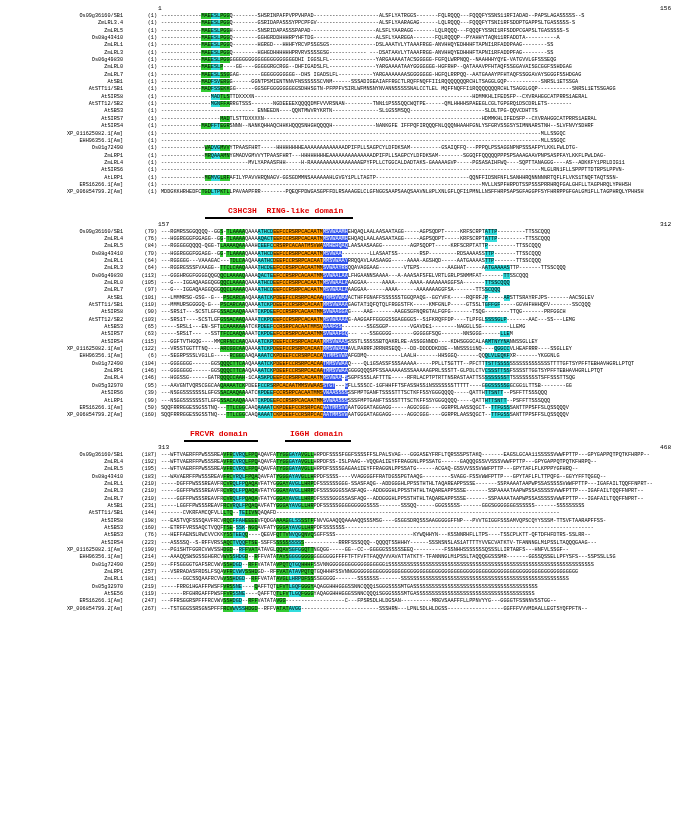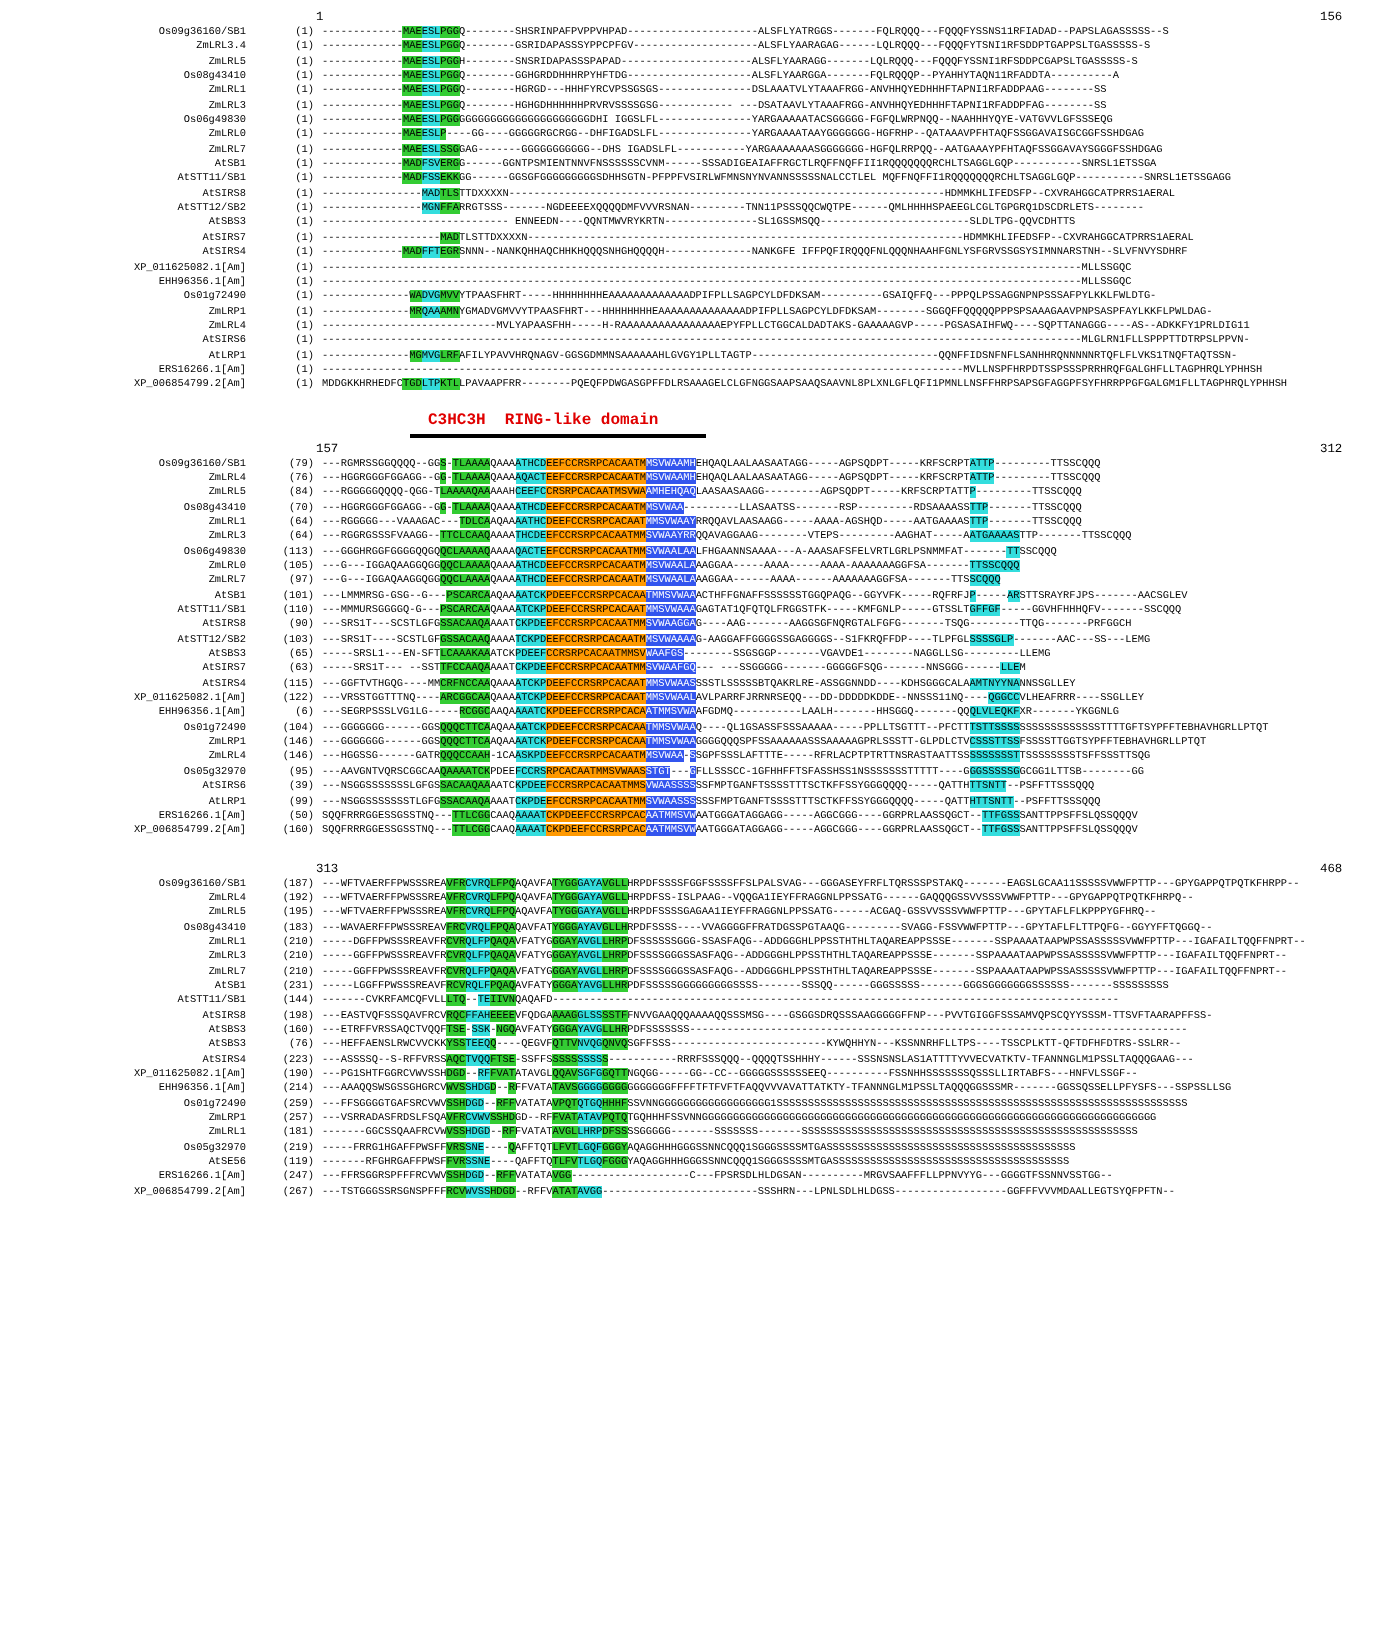--- a/index.html
+++ b/index.html
@@ -59,30 +59,36 @@
   <div id="blocks-root">
       <div class="block blk1">
         <div class="ruler">
           <span class="tick" style="left: 158px;">1</span>
           <span class="tick" style="left: 660px;">156</span>
         </div>
         <div class="rows"><div class="row"><div class="name">Os09g36160/SB1</div><div class="num">(1)</div><div class="seq">-------------<span class="hl-g">MAE</span><span class="hl-c">ESL</span><span class="hl-g">PGG</span>Q--------SHSRINPAFPVPPVHPAD---------------------ALSFLYATRGGS-------FQLRQQQ---FQQQFYSSNS11RFIADAD--PAPSLAGASSSSS--S</div></div><div class="row"><div class="name">ZmLRL3.4</div><div class="num">(1)</div><div class="seq">-------------<span class="hl-g">MAE</span><span class="hl-c">ESL</span><span class="hl-g">PGG</span>Q--------GSRIDAPASSSYPPCPFGV--------------------ALSFLYAARAGAG------LQLRQQQ---FQQQFYTSNI1RFSDDPTGAPPSLTGASSSSS-S</div></div><div class="row"><div class="name">ZmLRL5</div><div class="num">(1)</div><div class="seq">-------------<span class="hl-g">MAE</span><span class="hl-c">ESL</span><span class="hl-g">PGG</span>H--------SNSRIDAPASSSPAPAD---------------------ALSFLYAARAGG-------LQLRQQQ---FQQQFYSSNI1RFSDDPCGAPSLTGASSSSS-S</div></div><div class="row"><div class="name">Os08g43410</div><div class="num">(1)</div><div class="seq">-------------<span class="hl-g">MAE</span><span class="hl-c">ESL</span><span class="hl-g">PGG</span>Q--------GGHGRDDHHHRPYHFTDG--------------------ALSFLYAARGGA-------FQLRQQQP--PYAHHYTAQN11RFADDTA----------A</div></div><div class="row"><div class="name">ZmLRL1</div><div class="num">(1)</div><div class="seq">-------------<span class="hl-g">MAE</span><span class="hl-c">ESL</span><span class="hl-g">PGG</span>Q--------HGRGD---HHHFYRCVPSSGSGS---------------DSLAAATVLYTAAAFRGG-ANVHHQYEDHHHFTAPNI1RFADDPAAG--------SS</div></div><div class="row"><div class="name">ZmLRL3</div><div class="num">(1)</div><div class="seq">-------------<span class="hl-g">MAE</span><span class="hl-c">ESL</span><span class="hl-g">PGG</span>Q--------HGHGDHHHHHHPRVRVSSSSGSG------------ ---DSATAAVLYTAAAFRGG-ANVHHQYEDHHHFTAPNI1RFADDPFAG--------SS</div></div><div class="row"><div class="name">Os06g49830</div><div class="num">(1)</div><div class="seq">-------------<span class="hl-g">MAE</span><span class="hl-c">ESL</span><span class="hl-g">PGG</span>GGGGGGGGGGGGGGGGGGGGGDHI IGGSLFL---------------YARGAAAAATACSGGGGG-FGFQLWRPNQQ--NAAHHHYQYE-VATGVVLGFSSSEQG</div></div><div class="row"><div class="name">ZmLRL0</div><div class="num">(1)</div><div class="seq">-------------<span class="hl-g">MAE</span><span class="hl-c">ESL</span><span class="hl-g">P</span>----GG----GGGGGRGCRGG--DHFIGADSLFL---------------YARGAAAATAAYGGGGGGG-HGFRHP--QATAAAVPFHTAQFSSGGAVAISGCGGFSSHDGAG</div></div><div class="row"><div class="name">ZmLRL7</div><div class="num">(1)</div><div class="seq">-------------<span class="hl-g">MAE</span><span class="hl-c">ESL</span><span class="hl-g">SSG</span>GAG-------GGGGGGGGGGG--DHS IGADSLFL-----------YARGAAAAAAASGGGGGGG-HGFQLRRPQQ--AATGAAAYPFHTAQFSSGGAVAYSGGGFSSHDGAG</div></div><div class="row"><div class="name">AtSB1</div><div class="num">(1)</div><div class="seq">-------------<span class="hl-g">MAD</span><span class="hl-c">FSV</span><span class="hl-g">ERG</span>G------GGNTPSMIENTNNVFNSSSSSSCVNM------SSSADIGEAIAFFRGCTLRQFFNQFFII1RQQQQQQQRCHLTSAGGLGQP-----------SNRSL1ETSSGA</div></div><div class="row"><div class="name">AtSTT11/SB1</div><div class="num">(1)</div><div class="seq">-------------<span class="hl-g">MAD</span><span class="hl-c">FSS</span><span class="hl-g">EKK</span>GG------GGSGFGGGGGGGGGSDHHSGTN-PFPPFVSIRLWFMNSNYNVANNSSSSSNALCCTLEL MQFFNQFFI1RQQQQQQQRCHLTSAGGLGQP-----------SNRSL1ETSSGAGG</div></div><div class="row"><div class="name">AtSIRS8</div><div class="num">(1)</div><div class="seq">----------------<span class="hl-c">MAD</span><span class="hl-g">TLS</span>TTDXXXXN----------------------------------------------------------------------HDMMKHLIFEDSFP--CXVRAHGGCATPRRS1AERAL</div></div><div class="row"><div class="name">AtSTT12/SB2</div><div class="num">(1)</div><div class="seq">----------------<span class="hl-c">MGN</span><span class="hl-g">FFA</span>RRGTSSS-------NGDEEEEXQQQQDMFVVVRSNAN---------TNN11PSSSQQCWQTPE------QMLHHHHSPAEEGLCGLTGPGRQ1DSCDRLETS--------</div></div><div class="row"><div class="name">AtSBS3</div><div class="num">(1)</div><div class="seq">------------------------------ ENNEEDN----QQNTMWVRYKRTN---------------SL1GSSMSQQ------------------------SLDLTPG-QQVCDHTTS</div></div><div class="row"><div class="name">AtSIRS7</div><div class="num">(1)</div><div class="seq">-------------------<span class="hl-g">MAD</span>TLSTTDXXXXN----------------------------------------------------------------------HDMMKHLIFEDSFP--CXVRAHGGCATPRRS1AERAL</div></div><div class="row"><div class="name">AtSIRS4</div><div class="num">(1)</div><div class="seq">-------------<span class="hl-g">MAD</span><span class="hl-c">FFT</span><span class="hl-g">EGR</span>SNNN--NANKQHHAQCHHKHQQQSNHGHQQQQH--------------NANKGFE IFFPQFIRQQQFNLQQQNHAAHFGNLYSFGRVSSGSYSIMNNARSTNH--SLVFNVYSDHRF</div></div><div class="row"><div class="name">XP_011625082.1[Am]</div><div class="num">(1)</div><div class="seq">--------------------------------------------------------------------------------------------------------------------------MLLSSGQC</div></div><div class="row"><div class="name">EHH96356.1[Am]</div><div class="num">(1)</div><div class="seq">--------------------------------------------------------------------------------------------------------------------------MLLSSGQC</div></div><div class="row"><div class="name">Os01g72490</div><div class="num">(1)</div><div class="seq">--------------<span class="hl-g">WA</span><span class="hl-c">DVG</span><span class="hl-g">MVV</span>YTPAASFHRT-----HHHHHHHHEAAAAAAAAAAAAADPIFPLLSAGPCYLDFDKSAM----------GSAIQFFQ---PPPQLPSSAGGNPNPSSSAFPYLKKLFWLDTG-</div></div><div class="row"><div class="name">ZmLRP1</div><div class="num">(1)</div><div class="seq">--------------<span class="hl-g">MR</span><span class="hl-c">QAA</span><span class="hl-g">AMN</span>YGMADVGMVVYTPAASFHRT---HHHHHHHHEAAAAAAAAAAAAAADPIFPLLSAGPCYLDFDKSAM--------SGGQFFQQQQQPPPSPSAAAGAAVPNPSASPFAYLKKFLPWLDAG-</div></div><div class="row"><div class="name">ZmLRL4</div><div class="num">(1)</div><div class="seq">----------------------------MVLYAPAASFHH-----H-RAAAAAAAAAAAAAAAAEPYFPLLCTGGCALDADTAKS-GAAAAAGVP-----PGSASAIHFWQ----SQPTTANAGGG----AS--ADKKFY1PRLDIG11</div></div><div class="row"><div class="name">AtSIRS6</div><div class="num">(1)</div><div class="seq">--------------------------------------------------------------------------------------------------------------------------MLGLRN1FLLSPPPTTDTRPSLPPVN-</div></div><div class="row"><div class="name">AtLRP1</div><div class="num">(1)</div><div class="seq">--------------<span class="hl-g">MG</span><span class="hl-c">MVG</span><span class="hl-g">LRF</span>AFILYPAVVHRQNAGV-GGSGDMMNSAAAAAAHLGVGY1PLLTAGTP------------------------------QQNFFIDSNFNFLSANHHRQNNNNNRTQFLFLVKS1TNQFTAQTSSN-</div></div><div class="row"><div class="name">ERS16266.1[Am]</div><div class="num">(1)</div><div class="seq">-------------------------------------------------------------------------------------------------------MVLLNSPFHRPDTSSPSSSPRRHRQFGALGHFLLTAGPHRQLYPHHSH</div></div><div class="row"><div class="name">XP_006854799.2[Am]</div><div class="num">(1)</div><div class="seq">MDDGKKHRHEDFC<span class="hl-g">TGD</span><span class="hl-c">LTP</span><span class="hl-g">KTL</span>LPAVAAPFRR--------PQEQFPDWGASGPFFDLRSAAAGELCLGFNGGSAAPSAAQSAAVNL8PLXNLGFLQFI1PMNLLNSFFHRPSAPSGFAGGPFSYFHRRPPGFGALGM1FLLTAGPHRQLYPHHSH</div></div></div>
       </div>
       <div class="block blk2">
         <div class="domainbar">
-          <div class="dlabel" style="left: 214px;">C3HC3H  RING-like domain</div>
+          <div class="dlabel" style="left: 228px;">C3HC3H  RING-like domain</div>
           <div class="dline" style="left: 205px; width: 148px;"></div>
         </div>
         <div class="ruler">
           <span class="tick" style="left: 158px;">157</span>
           <span class="tick" style="left: 660px;">312</span>
         </div>
         <div class="rows"><div class="row"><div class="name">Os09g36160/SB1</div><div class="num">(79)</div><div class="seq">---RGMRSSGGQQQQ--GG<span class="hl-g">S</span>-<span class="hl-g">TLAAAA</span>QAAA<span class="hl-c">ATHCD</span><span class="hl-o">EEFCCRSRPCACAATM</span><span class="hl-b">MSVWAAMH</span>EHQAQLAALAASAATAGG-----AGPSQDPT-----KRFSCRPT<span class="hl-c">ATTP</span>---------TTSSCQQQ</div></div><div class="row"><div class="name">ZmLRL4</div><div class="num">(76)</div><div class="seq">---HGGRGGGFGGAGG--G<span class="hl-g">G</span>-<span class="hl-g">TLAAAA</span>QAAA<span class="hl-c">AQACT</span><span class="hl-o">EEFCCRSRPCACAATM</span><span class="hl-b">MSVWAAMH</span>EHQAQLAALAASAATAGG-----AGPSQDPT-----KRFSCRPT<span class="hl-c">ATTP</span>---------TTSSCQQQ</div></div><div class="row"><div class="name">ZmLRL5</div><div class="num">(84)</div><div class="seq">---RGGGGGQQQQ-QGG-T<span class="hl-g">LAAAAQAA</span>AAAH<span class="hl-c">CEEFC</span><span class="hl-o">CRSRPCACAATMSVWA</span><span class="hl-b">AMHEHQAQ</span>LAASAASAAGG---------AGPSQDPT-----KRFSCRPTATT<span class="hl-c">P</span>---------TTSSCQQQ</div></div><div class="row"><div class="name">Os08g43410</div><div class="num">(70)</div><div class="seq">---HGGRGGGFGGAGG--G<span class="hl-g">G</span>-<span class="hl-g">TLAAAA</span>QAAA<span class="hl-c">ATHCD</span><span class="hl-o">EEFCCRSRPCACAATM</span><span class="hl-b">MSVWAA</span>---------LLASAATSS-------RSP---------RDSAAAASS<span class="hl-c">TTP</span>-------TTSSCQQQ</div></div><div class="row"><div class="name">ZmLRL1</div><div class="num">(64)</div><div class="seq">---RGGGGG---VAAAGAC---<span class="hl-g">TDLCA</span>AQAA<span class="hl-c">AATHC</span><span class="hl-o">DEEFCCRSRPCACAAT</span><span class="hl-b">MMSVWAAY</span>RRQQAVLAASAAGG-----AAAA-AGSHQD-----AATGAAAAS<span class="hl-c">TTP</span>-------TTSSCQQQ</div></div><div class="row"><div class="name">ZmLRL3</div><div class="num">(64)</div><div class="seq">---RGGRGSSSFVAAGG--<span class="hl-g">TTCLCAAQ</span>AAAA<span class="hl-c">THCDE</span><span class="hl-o">EFCCRSRPCACAATMM</span><span class="hl-b">SVWAAYRR</span>QQAVAGGAAG--------VTEPS---------AAGHAT-----A<span class="hl-c">ATGAAAAS</span>TTP-------TTSSCQQQ</div></div><div class="row"><div class="name">Os06g49830</div><div class="num">(113)</div><div class="seq">---GGGHRGGFGGGGQQGQ<span class="hl-g">QCLAAAAQ</span>AAAA<span class="hl-c">QACTE</span><span class="hl-o">EFCCRSRPCACAATMM</span><span class="hl-b">SVWAALAA</span>LFHGAANNSAAAA---A-AAASAFSFELVRTLGRLPSNMMFAT-------<span class="hl-c">TT</span>SSCQQQ</div></div><div class="row"><div class="name">ZmLRL0</div><div class="num">(105)</div><div class="seq">---G---IGGAQAAGGQGG<span class="hl-g">QQCLAAAA</span>QAAA<span class="hl-c">ATHCD</span><span class="hl-o">EEFCCRSRPCACAATM</span><span class="hl-b">MSVWAALA</span>AAGGAA-----AAAA-----AAAA-AAAAAAAGGFSA-------<span class="hl-c">TTSSCQQQ</span></div></div><div class="row"><div class="name">ZmLRL7</div><div class="num">(97)</div><div class="seq">---G---IGGAQAAGGQGG<span class="hl-g">QQCLAAAA</span>QAAA<span class="hl-c">ATHCD</span><span class="hl-o">EEFCCRSRPCACAATM</span><span class="hl-b">MSVWAALA</span>AAGGAA------AAAA------AAAAAAAGGFSA-------TTS<span class="hl-c">SCQQQ</span></div></div><div class="row"><div class="name">AtSB1</div><div class="num">(101)</div><div class="seq">---LMMMRSG-GSG--G---<span class="hl-g">PSCARCA</span>AQAA<span class="hl-c">AATCK</span><span class="hl-o">PDEEFCCRSRPCACAA</span><span class="hl-b">TMMSVWAA</span>ACTHFFGNAFFSSSSSSTGGQPAQG--GGYVFK-----RQFRFJ<span class="hl-c">P</span>-----<span class="hl-c">AR</span>STTSRAYRFJPS-------AACSGLEV</div></div><div class="row"><div class="name">AtSTT11/SB1</div><div class="num">(110)</div><div class="seq">---MMMURSGGGGQ-G---<span class="hl-g">PSCARCAA</span>QAAA<span class="hl-c">ATCKP</span><span class="hl-o">DEEFCCRSRPCACAAT</span><span class="hl-b">MMSVWAAA</span>GAGTAT1QFQTQLFRGGSTFK-----KMFGNLP-----GTSSLT<span class="hl-c">GFFGF</span>-----GGVHFHHHQFV-------SSCQQQ</div></div><div class="row"><div class="name">AtSIRS8</div><div class="num">(90)</div><div class="seq">---SRS1T---SCSTLGFG<span class="hl-g">SSACAAQA</span>AAAT<span class="hl-c">CKPDE</span><span class="hl-o">EFCCRSRPCACAATMM</span><span class="hl-b">SVWAAGGA</span>G----AAG-------AAGGSGFNQRGTALFGFG-------TSQG--------TTQG-------PRFGGCH</div></div><div class="row"><div class="name">AtSTT12/SB2</div><div class="num">(103)</div><div class="seq">---SRS1T----SCSTLGF<span class="hl-g">GSSACAAQ</span>AAAA<span class="hl-c">TCKPD</span><span class="hl-o">EEFCCRSRPCACAATM</span><span class="hl-b">MSVWAAAA</span>G-AAGGAFFGGGGSSGAGGGGS--S1FKRQFFDP----TLPFGL<span class="hl-c">SSSSGLP</span>-------AAC---SS---LEMG</div></div><div class="row"><div class="name">AtSBS3</div><div class="num">(65)</div><div class="seq">-----SRSL1---EN-SFT<span class="hl-g">LCAAAKAA</span>ATCK<span class="hl-c">PDEEF</span><span class="hl-o">CCRSRPCACAATMMSV</span><span class="hl-b">WAAFGS</span>--------SSGSGGP-------VGAVDE1--------NAGGLLSG---------LLEMG</div></div><div class="row"><div class="name">AtSIRS7</div><div class="num">(63)</div><div class="seq">-----SRS1T--- --SST<span class="hl-g">TFCCAAQA</span>AAAT<span class="hl-c">CKPDE</span><span class="hl-o">EFCCRSRPCACAATMM</span><span class="hl-b">SVWAAFGQ</span>--- ---SSGGGGG-------GGGGGFSQG-------NNSGGG------<span class="hl-c">LLE</span>M</div></div><div class="row"><div class="name">AtSIRS4</div><div class="num">(115)</div><div class="seq">---GGFTVTHGQG----MM<span class="hl-g">CRFNCCAA</span>QAAA<span class="hl-c">ATCKP</span><span class="hl-o">DEEFCCRSRPCACAAT</span><span class="hl-b">MMSVWAAS</span>SSSTLSSSSSBTQAKRLRE-ASSGGNNDD----KDHSGGGCALA<span class="hl-c">AMTNYYNA</span>NNSSGLLEY</div></div><div class="row"><div class="name">XP_011625082.1[Am]</div><div class="num">(122)</div><div class="seq">---VRSSTGGTTTNQ----<span class="hl-g">ARCGGCAA</span>QAAA<span class="hl-c">ATCKP</span><span class="hl-o">DEEFCCRSRPCACAAT</span><span class="hl-b">MMSVWAAL</span>AVLPARRFJRRNRSEQQ---DD-DDDDDKDDE--NNSSS11NQ----<span class="hl-c">QGGCC</span>VLHEAFRRR----SSGLLEY</div></div><div class="row"><div class="name">EHH96356.1[Am]</div><div class="num">(6)</div><div class="seq">---SEGRPSSSLVG1LG-----<span class="hl-g">RCGGC</span>AAQA<span class="hl-c">AAATC</span><span class="hl-o">KPDEEFCCRSRPCACA</span><span class="hl-b">ATMMSVWA</span>AFGDMQ-----------LAALH-------HHSGGQ-------QQ<span class="hl-c">QLVLEQKF</span>XR-------YKGGNLG</div></div><div class="row"><div class="name">Os01g72490</div><div class="num">(104)</div><div class="seq">---GGGGGGG------GGS<span class="hl-g">QQQCTTCA</span>AQAA<span class="hl-c">AATCK</span><span class="hl-o">PDEEFCCRSRPCACAA</span><span class="hl-b">TMMSVWAA</span>Q----QL1GSASSFSSSAAAAA-----PPLLTSGTTT--PFCTT<span class="hl-c">TSTTSSSS</span>SSSSSSSSSSSSSTTTTGFTSYPFFTEBHAVHGRLLPTQT</div></div><div class="row"><div class="name">ZmLRP1</div><div class="num">(146)</div><div class="seq">---GGGGGGG------GGS<span class="hl-g">QQQCTTCA</span>AQAA<span class="hl-c">AATCK</span><span class="hl-o">PDEEFCCRSRPCACAA</span><span class="hl-b">TMMSVWAA</span>GGGGQQQSPFSSAAAAAASSSAAAAAGPRLSSSTT-GLPDLCTV<span class="hl-c">CSSSTTSS</span>FSSSSTTGGTSYPFFTEBHAVHGRLLPTQT</div></div><div class="row"><div class="name">ZmLRL4</div><div class="num">(146)</div><div class="seq">---HGGSSG------GATR<span class="hl-g">QQQCCAAH</span>-1CA<span class="hl-c">ASKPD</span><span class="hl-o">EEFCCRSRPCACAATM</span><span class="hl-b">MSVWAA</span>-<span class="hl-b">S</span>SGPFSSSLAFTTTE-----RFRLACPTPTRTTNSRASTAATTSS<span class="hl-c">SSSSSSST</span>TSSSSSSSSTSFFSSSTTSQG</div></div><div class="row"><div class="name">Os05g32970</div><div class="num">(95)</div><div class="seq">---AAVGNTVQRSCGGCAA<span class="hl-g">QAAAATCK</span>PDEE<span class="hl-c">FCCRS</span><span class="hl-o">RPCACAATMMSVWAAS</span><span class="hl-b">STGT</span>---<span class="hl-b">G</span>FLLSSSCC-1GFHHFFTSFASSHSS1NSSSSSSSTTTTT----G<span class="hl-c">GGSSSSSG</span>GCGG1LTTSB--------GG</div></div><div class="row"><div class="name">AtSIRS6</div><div class="num">(39)</div><div class="seq">---NSGGSSSSSSSLGFGS<span class="hl-g">SACAAQAA</span>AATC<span class="hl-c">KPDEE</span><span class="hl-o">FCCRSRPCACAATMMS</span><span class="hl-b">VWAASSSS</span>SSFMPTGANFTSSSSTTTSCTKFFSSYGGGQQQQ-----QATTH<span class="hl-c">TTSNTT</span>--PSFFTTSSSQQQ</div></div><div class="row"><div class="name">AtLRP1</div><div class="num">(99)</div><div class="seq">---NSGGSSSSSSSTLGFG<span class="hl-g">SSACAAQA</span>AAAT<span class="hl-c">CKPDE</span><span class="hl-o">EFCCRSRPCACAATMM</span><span class="hl-b">SVWAASSS</span>SSSFMPTGANFTSSSSTTTSCTKFFSSYGGGQQQQ-----QATT<span class="hl-c">HTTSNTT</span>--PSFFTTSSSQQQ</div></div><div class="row"><div class="name">ERS16266.1[Am]</div><div class="num">(50)</div><div class="seq">SQQFRRRGGESSGSSTNQ---<span class="hl-g">TTLCGG</span>CAAQ<span class="hl-c">AAAAT</span><span class="hl-o">CKPDEEFCCRSRPCAC</span><span class="hl-b">AATMMSVW</span>AATGGGATAGGAGG-----AGGCGGG----GGRPRLAASSQGCT--<span class="hl-c">TTFGSS</span>SANTTPPSFFSLQSSQQQV</div></div><div class="row"><div class="name">XP_006854799.2[Am]</div><div class="num">(160)</div><div class="seq">SQQFRRRGGESSGSSTNQ---<span class="hl-g">TTLCGG</span>CAAQ<span class="hl-c">AAAAT</span><span class="hl-o">CKPDEEFCCRSRPCAC</span><span class="hl-b">AATMMSVW</span>AATGGGATAGGAGG-----AGGCGGG----GGRPRLAASSQGCT--<span class="hl-c">TTFGSS</span>SANTTPPSFFSLQSSQQQV</div></div></div>
       </div>
       <div class="block blk3">
+        <div class="domainbar">
+          <div class="dlabel" style="left: 190px;">FRCVR domain</div>
+          <div class="dline" style="left: 184px; width: 74px;"></div>
+          <div class="dlabel" style="left: 290px;">IGGH domain</div>
+          <div class="dline" style="left: 285px; width: 66px;"></div>
+        </div>
         <div class="ruler">
           <span class="tick" style="left: 158px;">313</span>
           <span class="tick" style="left: 660px;">468</span>
         </div>
         <div class="rows"><div class="row"><div class="name">Os09g36160/SB1</div><div class="num">(187)</div><div class="seq">---WFTVAERFFPWSSSREA<span class="hl-g">VFR</span><span class="hl-c">CVRQ</span><span class="hl-g">LFPQ</span>AQAVFA<span class="hl-g">TYGG</span><span class="hl-c">GAYA</span><span class="hl-g">VGLL</span>HRPDFSSSSFGGFSSSSFFSLPALSVAG---GGGASEYFRFLTQRSSSPSTAKQ-------EAGSLGCAA11SSSSSVWWFPTTP---GPYGAPPQTPQTKFHRPP--</div></div><div class="row"><div class="name">ZmLRL4</div><div class="num">(192)</div><div class="seq">---WFTVAERFFPWSSSREA<span class="hl-g">VFR</span><span class="hl-c">CVRQ</span><span class="hl-g">LFPQ</span>AQAVFA<span class="hl-g">TYGG</span><span class="hl-c">GAYA</span><span class="hl-g">VGLL</span>HRPDFSS-ISLPAAG--VQQGA1IEYFFRAGGNLPPSSATG------GAQQQGSSVVSSSVWWFPTTP---GPYGAPPQTPQTKFHRPQ--</div></div><div class="row"><div class="name">ZmLRL5</div><div class="num">(195)</div><div class="seq">---WFTVAERFFPWSSSREA<span class="hl-g">VFR</span><span class="hl-c">CVRQ</span><span class="hl-g">LFPQ</span>AQAVFA<span class="hl-g">TYGG</span><span class="hl-c">GAYA</span><span class="hl-g">VGLL</span>HRPDFSSSSGAGAA1IEYFFRAGGNLPPSSATG------ACGAQ-GSSVVSSSVWWFPTTP---GPYTAFLFLKPPPYGFHRQ--</div></div><div class="row"><div class="name">Os08g43410</div><div class="num">(183)</div><div class="seq">---WAVAERFFPWSSSREAV<span class="hl-g">FRC</span><span class="hl-c">VRQL</span><span class="hl-g">FPQA</span>QAVFAT<span class="hl-g">YGGG</span><span class="hl-c">AYAV</span><span class="hl-g">GLLH</span>RPDFSSSS----VVAGGGGFFRATDGSSPGTAAQG---------SVAGG-FSSVWWFPTTP---GPYTAFLFLTTPQFG--GGYYFFTQGGQ--</div></div><div class="row"><div class="name">ZmLRL1</div><div class="num">(210)</div><div class="seq">-----DGFFPWSSSREAVFR<span class="hl-g">CVR</span><span class="hl-c">QLFP</span><span class="hl-g">QAQA</span>VFATYG<span class="hl-g">GGAY</span><span class="hl-c">AVGL</span><span class="hl-g">LHRP</span>DFSSSSSSGGG-SSASFAQG--ADDGGGHLPPSSTHTHLTAQAREAPPSSSE-------SSPAAAATAAPWPSSASSSSSVWWFPTTP---IGAFAILTQQFFNPRT--</div></div><div class="row"><div class="name">ZmLRL3</div><div class="num">(210)</div><div class="seq">-----GGFFPWSSSREAVFR<span class="hl-g">CVR</span><span class="hl-c">QLFP</span><span class="hl-g">QAQA</span>VFATYG<span class="hl-g">GGAY</span><span class="hl-c">AVGL</span><span class="hl-g">LHRP</span>DFSSSSGGGSSASFAQG--ADDGGGHLPPSSTHTHLTAQAREAPPSSSE-------SSPAAAATAAPWPSSASSSSSVWWFPTTP---IGAFAILTQQFFNPRT--</div></div><div class="row"><div class="name">ZmLRL7</div><div class="num">(210)</div><div class="seq">-----GGFFPWSSSREAVFR<span class="hl-g">CVR</span><span class="hl-c">QLFP</span><span class="hl-g">QAQA</span>VFATYG<span class="hl-g">GGAY</span><span class="hl-c">AVGL</span><span class="hl-g">LHRP</span>DFSSSSGGGSSASFAQG--ADDGGGHLPPSSTHTHLTAQAREAPPSSSE-------SSPAAAATAAPWPSSASSSSSVWWFPTTP---IGAFAILTQQFFNPRT--</div></div><div class="row"><div class="name">AtSB1</div><div class="num">(231)</div><div class="seq">-----LGGFFPWSSSREAVF<span class="hl-g">RCV</span><span class="hl-c">RQLF</span><span class="hl-g">PQAQ</span>AVFATY<span class="hl-g">GGGA</span><span class="hl-c">YAVG</span><span class="hl-g">LLHR</span>PDFSSSSSGGGGGGGGGSSSS-------SSSQQ------GGGSSSSS-------GGGSGGGGGGGSSSSSS-------SSSSSSSSS</div></div><div class="row"><div class="name">AtSTT11/SB1</div><div class="num">(144)</div><div class="seq">-------CVKRFAMCQFVLL<span class="hl-g">LTQ</span>--<span class="hl-c">TE</span><span class="hl-g">IIVN</span>QAQAFD-------------------------------------------------------------------------------------------</div></div><div class="row"><div class="name">AtSIRS8</div><div class="num">(198)</div><div class="seq">---EASTVQFSSSQAVFRCV<span class="hl-g">RQC</span><span class="hl-c">FFAH</span><span class="hl-g">EEEE</span>VFQDGA<span class="hl-g">AAAG</span><span class="hl-c">GLSS</span><span class="hl-g">SSTF</span>FNVVGAAQQQAAAAQQSSSMSG----GSGGSDRQSSSAAGGGGGFFNP---PVVTGIGGFSSSAMVQPSCQYYSSSM-TTSVFTAARAPFFSS-</div></div><div class="row"><div class="name">AtSBS3</div><div class="num">(160)</div><div class="seq">---ETRFFVRSSAQCTVQQF<span class="hl-g">TSE</span>-<span class="hl-c">SSK</span>-<span class="hl-g">NGQ</span>AVFATY<span class="hl-g">GGGA</span><span class="hl-c">YAVG</span><span class="hl-g">LLHR</span>PDFSSSSSSS--------------------------------------------------------------------------------</div></div><div class="row"><div class="name">AtSBS3</div><div class="num">(76)</div><div class="seq">---HEFFAENSLRWCVVCKK<span class="hl-g">YSS</span><span class="hl-c">TEEQ</span><span class="hl-g">Q</span>----QEGVF<span class="hl-g">QTTV</span><span class="hl-c">NVQG</span><span class="hl-g">QNVQ</span>SGFFSSS-------------------------KYWQHHYN---KSSNNRHFLLTPS----TSSCPLKTT-QFTDFHFDTRS-SSLRR--</div></div><div class="row"><div class="name">AtSIRS4</div><div class="num">(223)</div><div class="seq">---ASSSSQ--S-RFFVRSS<span class="hl-g">AQC</span><span class="hl-c">TVQQ</span><span class="hl-g">FTSE</span>-SSFFS<span class="hl-g">SSSS</span><span class="hl-c">SSSS</span><span class="hl-g">S</span>-----------RRRFSSSQQQ--QQQQTSSHHHY------SSSNSNSLAS1ATTTTYVVECVATKTV-TFANNNGLM1PSSLTAQQQGAAG---</div></div><div class="row"><div class="name">XP_011625082.1[Am]</div><div class="num">(190)</div><div class="seq">---PG1SHTFGGRCVWVSSH<span class="hl-g">DGD</span>--<span class="hl-c">RF</span><span class="hl-g">FVAT</span>ATAVGL<span class="hl-g">QQAV</span><span class="hl-c">SGFG</span><span class="hl-g">GQTT</span>NGQGG-----GG--CC--GGGGGSSSSSSEEQ----------FSSNHHSSSSSSSQSSSLLIRTABFS---HNFVLSSGF--</div></div><div class="row"><div class="name">EHH96356.1[Am]</div><div class="num">(214)</div><div class="seq">---AAAQQSWSGSSGHGRCV<span class="hl-g">WVS</span><span class="hl-c">SHDG</span><span class="hl-g">D</span>--<span class="hl-g">R</span>FFVATA<span class="hl-g">TAVS</span><span class="hl-c">GGGG</span><span class="hl-g">GGGG</span>GGGGGGGFFFFTFTFVFTFAQQVVVAVATTATKTY-TFANNNGLM1PSSLTAQQQGGSSSMR-------GGSSQSSELLPFYSFS---SSPSSLLSG</div></div><div class="row"><div class="name">Os01g72490</div><div class="num">(259)</div><div class="seq">---FFSGGGGTGAFSRCVWV<span class="hl-g">SSH</span><span class="hl-c">DGD</span>--<span class="hl-g">RFF</span>VATATA<span class="hl-g">VPQT</span><span class="hl-c">QTGQ</span><span class="hl-g">HHHF</span>SSVNNGGGGGGGGGGGGGGGGGG1SSSSSSSSSSSSSSSSSSSSSSSSSSSSSSSSSSSSSSSSSSSSSSSSSSSSSSSSSSSSSSSSSS</div></div><div class="row"><div class="name">ZmLRP1</div><div class="num">(257)</div><div class="seq">---VSRRADASFRDSLFSQA<span class="hl-g">VFR</span><span class="hl-c">CVWV</span><span class="hl-g">SSHD</span>GD--RF<span class="hl-g">FVAT</span><span class="hl-c">ATAV</span><span class="hl-g">PQTQ</span>TGQHHHFSSVNNGGGGGGGGGGGGGGGGGGGGGGGGGGGGGGGGGGGGGGGGGGGGGGGGGGGGGGGGGGGGGGGGGGGGGGGGG</div></div><div class="row"><div class="name">ZmLRL1</div><div class="num">(181)</div><div class="seq">-------GGCSSQAAFRCVW<span class="hl-g">VSS</span><span class="hl-c">HDGD</span>--<span class="hl-g">RF</span>FVATAT<span class="hl-g">AVGL</span><span class="hl-c">LHRP</span><span class="hl-g">DFSS</span>SSGGGGG-------SSSSSSS-------SSSSSSSSSSSSSSSSSSSSSSSSSSSSSSSSSSSSSSSSSSSSSSSSSSSSSS</div></div><div class="row"><div class="name">Os05g32970</div><div class="num">(219)</div><div class="seq">-----FRRG1HGAFFPWSFF<span class="hl-g">VRS</span><span class="hl-c">SNE</span>----<span class="hl-g">Q</span>AFFTQT<span class="hl-g">LFVT</span><span class="hl-c">LGQF</span><span class="hl-g">GGGY</span>AQAGGHHHGGGSSNNCQQQ1SGGGSSSSMTGASSSSSSSSSSSSSSSSSSSSSSSSSSSSSSSSSSSSSSSS</div></div><div class="row"><div class="name">AtSE56</div><div class="num">(119)</div><div class="seq">-------RFGHRGAFFPWSF<span class="hl-g">FVR</span><span class="hl-c">SSNE</span>----QAFFTQ<span class="hl-g">TLFV</span><span class="hl-c">TLGQ</span><span class="hl-g">FGGG</span>YAQAGGHHHGGGSSNNCQQQ1SGGGSSSSMTGASSSSSSSSSSSSSSSSSSSSSSSSSSSSSSSSSSSSSS</div></div><div class="row"><div class="name">ERS16266.1[Am]</div><div class="num">(247)</div><div class="seq">---FFRSGGRSPFFFRCVWV<span class="hl-g">SSH</span><span class="hl-c">DGD</span>--<span class="hl-g">RFF</span>VATATA<span class="hl-g">VGG</span>-------------------C---FPSRSDLHLDGSAN----------MRGVSAAFFFLLPPNVYYG---GGGGTFSSNNVSSTGG--</div></div><div class="row"><div class="name">XP_006854799.2[Am]</div><div class="num">(267)</div><div class="seq">---TSTGGGSSRSGNSPFFF<span class="hl-g">RCV</span><span class="hl-c">WVSS</span><span class="hl-g">HDGD</span>--RFFV<span class="hl-g">ATAT</span><span class="hl-c">AVGG</span>-------------------------SSSHRN---LPNLSDLHLDGSS------------------GGFFFVVVMDAALLEGTSYQFPFTN--</div></div></div>
       </div>
     </div>
 </div>
 
 </body></html>

